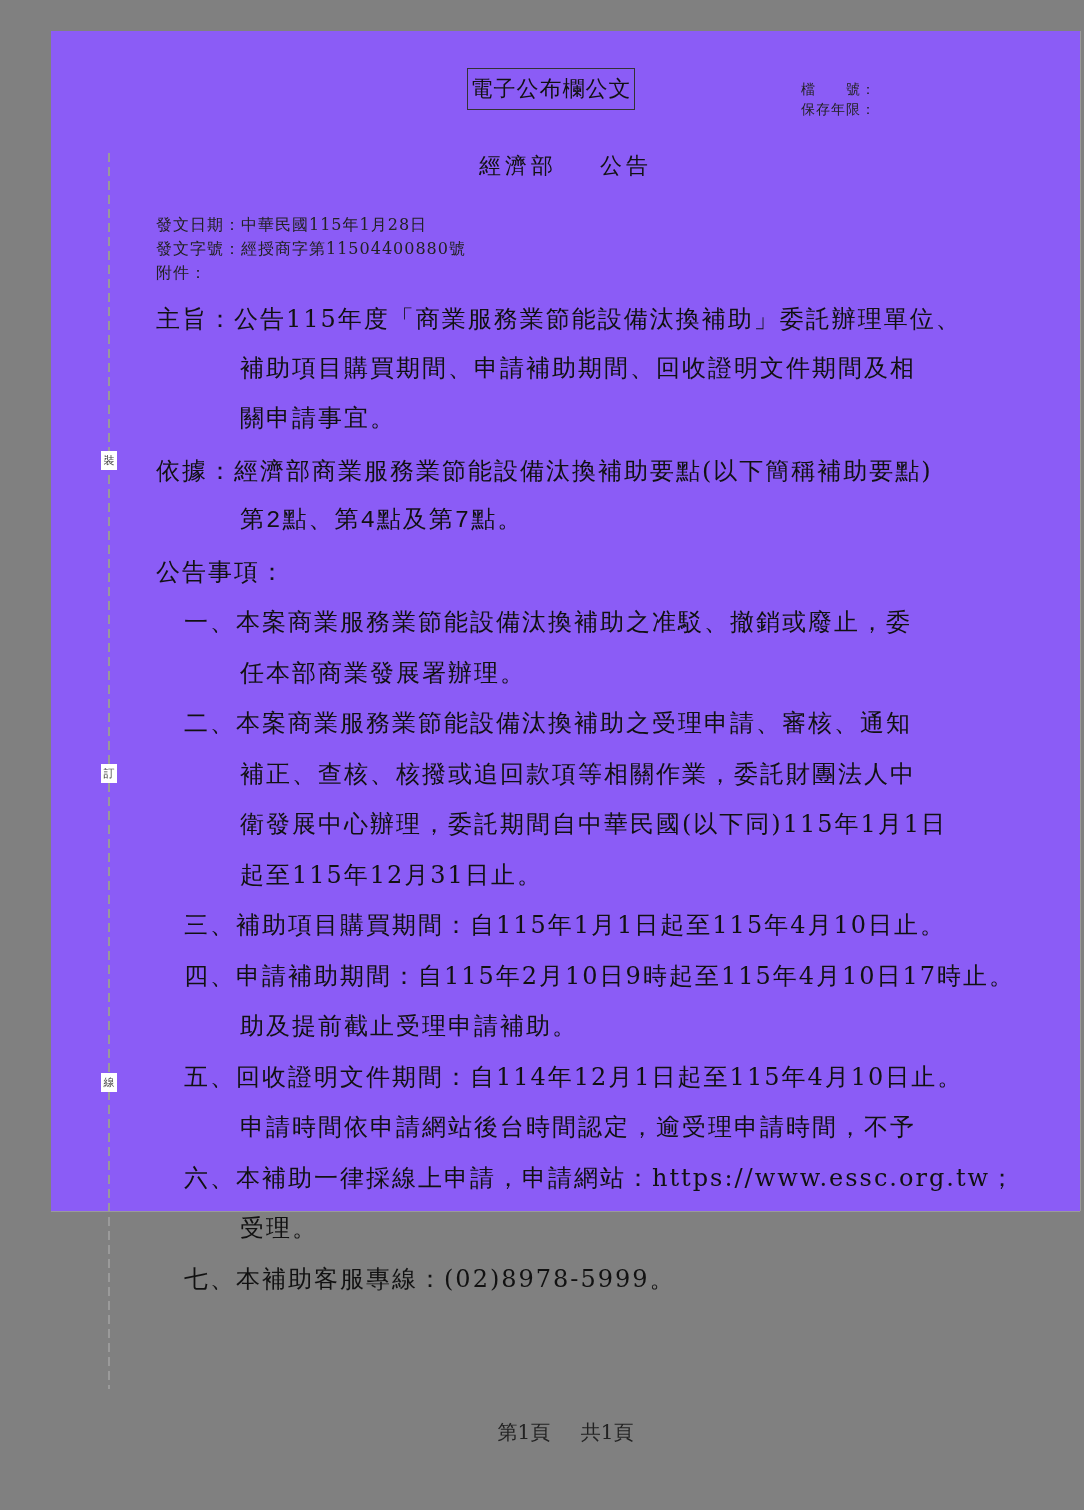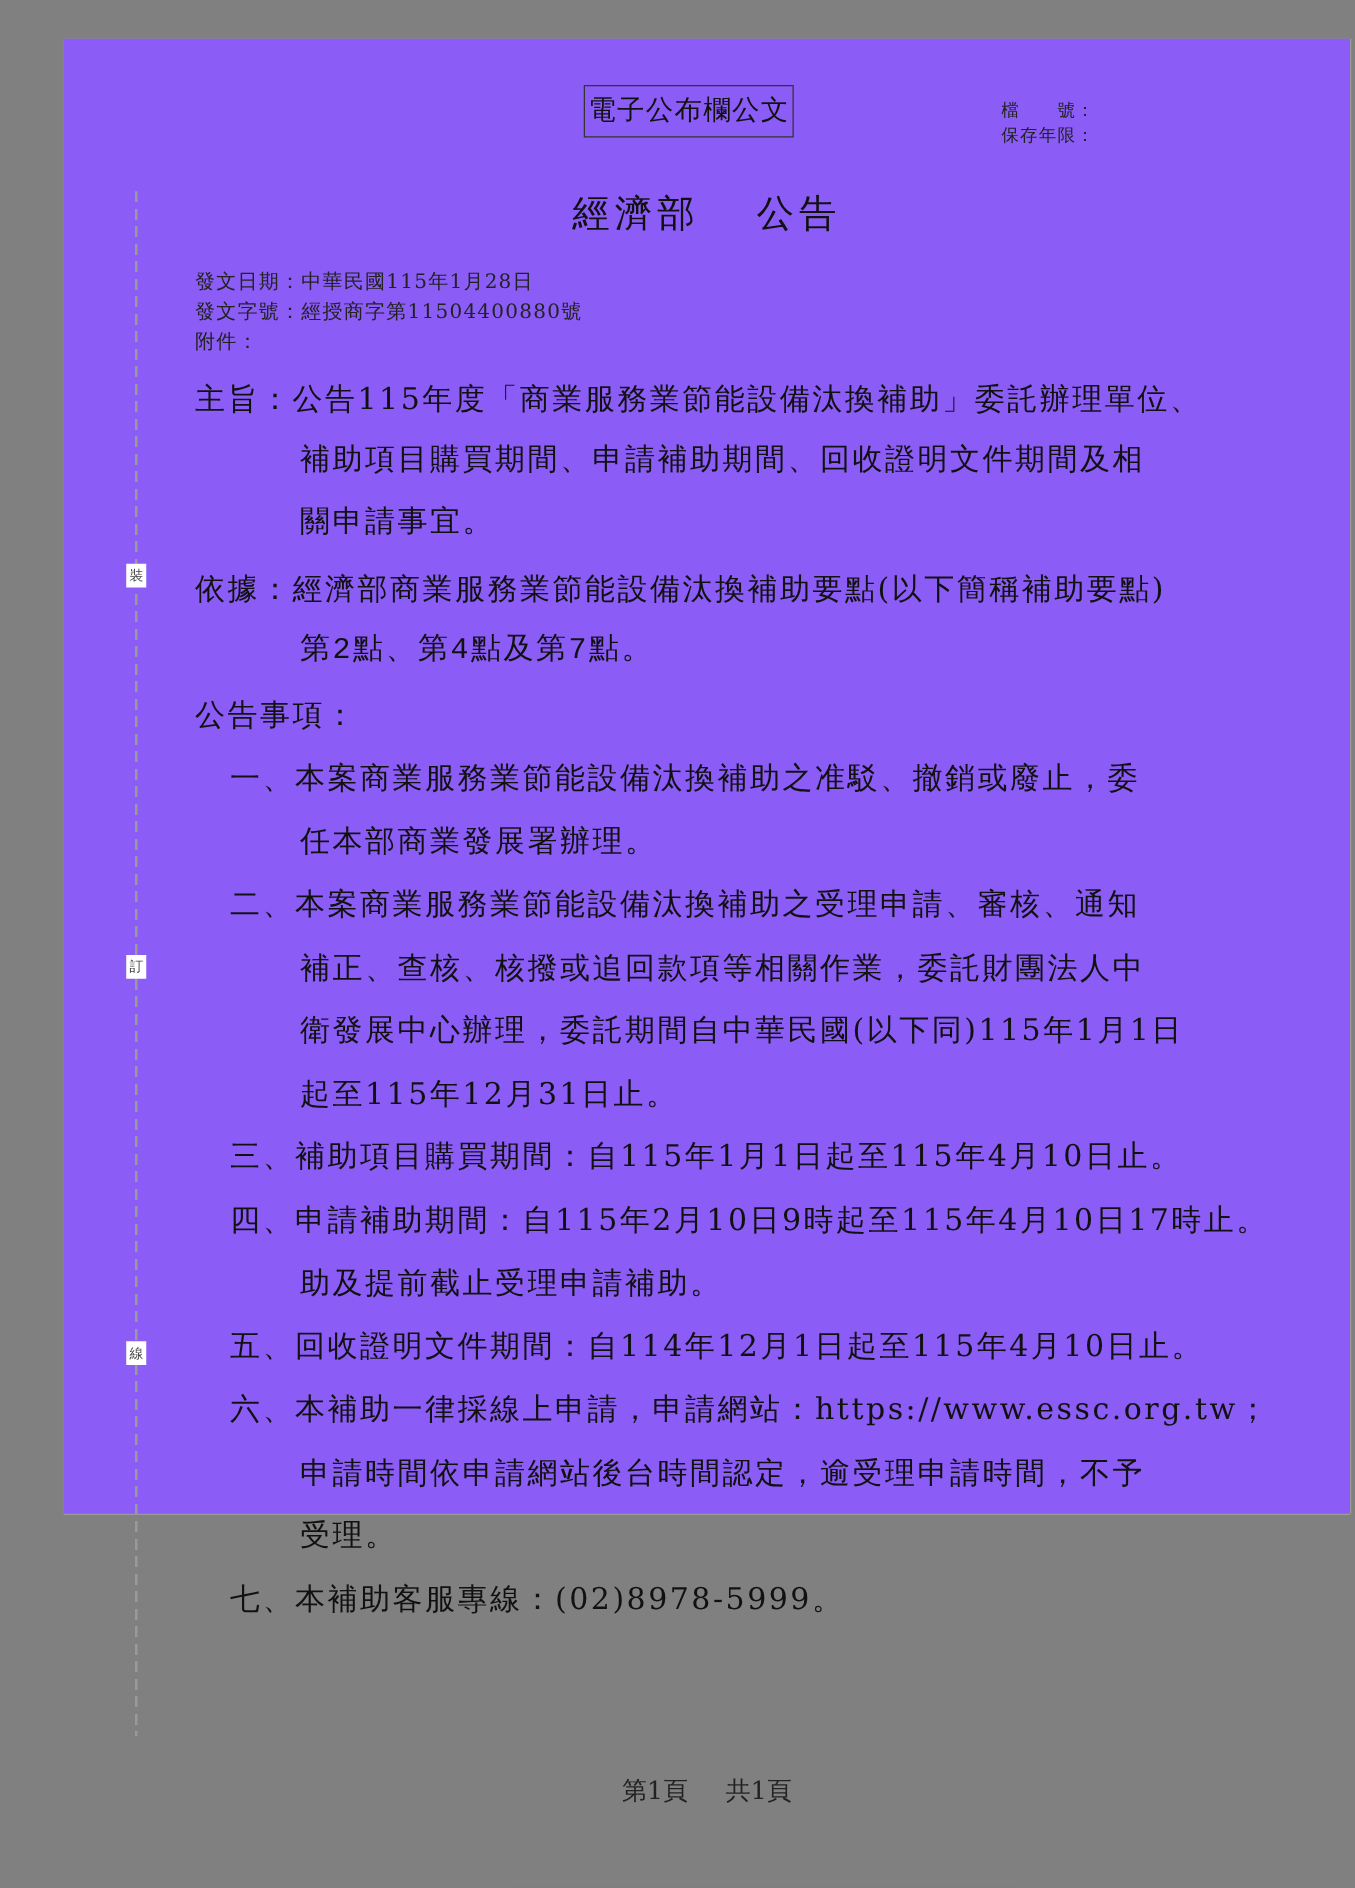--- a/index.html
+++ b/index.html
@@ -20,21 +20,21 @@
   .file-meta .row { white-space:pre; }
   .binding {
     position:absolute; left:57px; top:122px; width:2px; height:1236px;
     background: repeating-linear-gradient(to bottom, #9a9a9a 0 9px, transparent 9px 14px);
   }
   .bind-char {
     position:absolute; left:50px; font-size:11px; background:#fff; color:#444; padding:2px 0; width:16px; text-align:center;
   }
   .title {
     position:absolute; left:0; width:100%; top:120px; text-align:center;
-    font-size:30px; letter-spacing:4px; word-spacing:0;
+    font-size:22px; letter-spacing:4px; word-spacing:0;
   }
   .title span { margin:0 16px; }
   .meta { position:absolute; left:105px; top:182px; font-size:16px; line-height:24px; letter-spacing:1px; color:#222; }
   .body { position:absolute; left:105px; top:263px; width:830px; font-size:24px; letter-spacing:2px; }
   .line { height:50.5px; line-height:50.5px; white-space:nowrap; }
   .indent1 { padding-left:84px;font-family:Liberation Mono, monospace; }
   .item { padding-left:28px; }
   .item-cont { padding-left:84px; }
   .footer { position:absolute; left:0; width:100%; top:1388px; text-align:center; font-size:20px; color:#222; }
   .footer span { margin:0 12px; }
@@ -91,22 +91,22 @@
       <div class="line item">三、補助項目購買期間：自115年1月1日起至115年4月10日止。</div>
     </div>
     <div>
       <div class="line item">四、申請補助期間：自115年2月10日9時起至115年4月10日17時止。</div>
       <div class="line item-cont">助及提前截止受理申請補助。</div>
     </div>
     <div>
       <div class="line item">五、回收證明文件期間：自114年12月1日起至115年4月10日止。</div>
     </div>
     <div>
+      <div class="line item-cont">申請時間依申請網站後台時間認定，逾受理申請時間，不予</div>
       <div class="line item">六、本補助一律採線上申請，申請網站：https://www.essc.org.tw；</div>
-      <div class="line item-cont">申請時間依申請網站後台時間認定，逾受理申請時間，不予</div>
       <div class="line item-cont">受理。</div>
     </div>
     <div>
       <div class="line item">七、本補助客服專線：(02)8978-5999。</div>
     </div>
   </div>
 
   <div class="footer">
     <span>第1頁</span>
     <span>共1頁</span>

